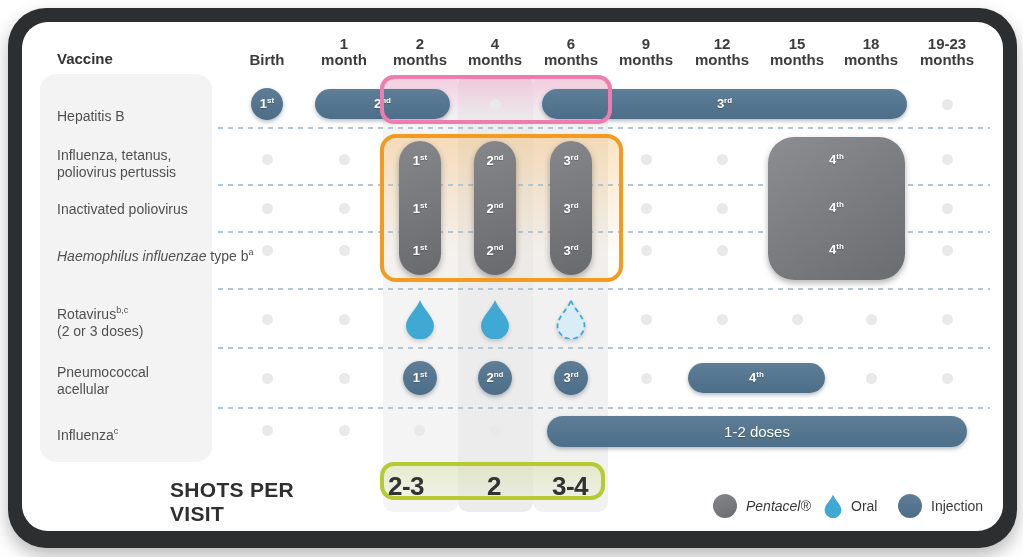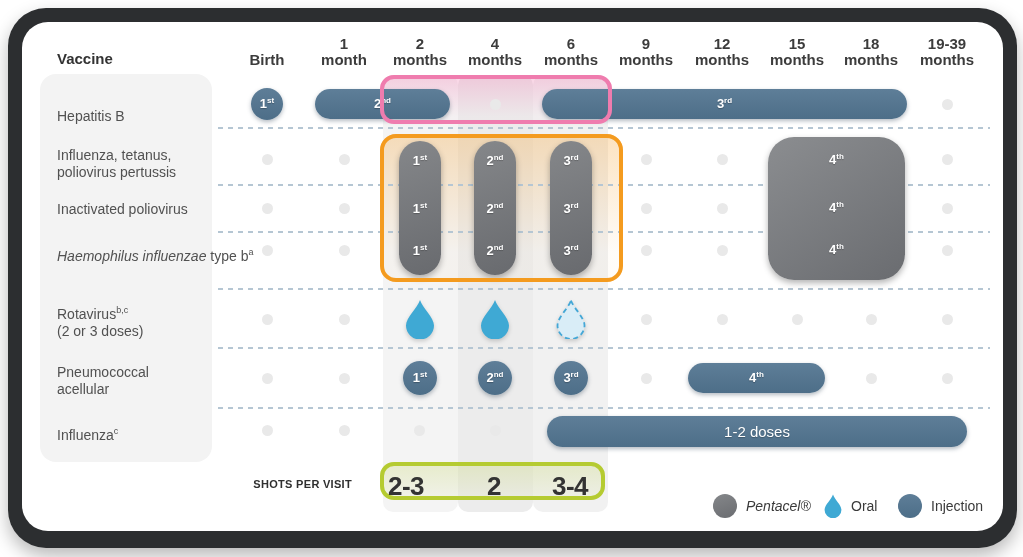--- a/index.html
+++ b/index.html
@@ -63,21 +63,21 @@
   .hfill { position:absolute; z-index:2; }
   .hstroke { position:absolute; z-index:6; background:transparent; }
   .pink-f   { left:380px; top:75px;  width:232px; height:49px;  border-radius:14px; background:linear-gradient(180deg, rgba(242,140,186,.38), rgba(242,140,186,.04) 85%); }
   .pink-s   { left:380px; top:75px;  width:232px; height:49px;  border-radius:14px; border:4px solid #ef7cae; }
   .orange-f { left:380px; top:134px; width:243px; height:148px; border-radius:16px; background:linear-gradient(180deg, rgba(245,166,60,.32), rgba(245,166,60,.03) 80%); }
   .orange-s { left:380px; top:134px; width:243px; height:148px; border-radius:16px; border:4px solid #f49b1f; }
   .green-f  { left:380px; top:462px; width:225px; height:38px;  border-radius:14px; background:linear-gradient(180deg, rgba(181,203,49,.22), rgba(181,203,49,.05)); }
   .green-s  { left:380px; top:462px; width:225px; height:38px;  border-radius:14px; border:4px solid #b5cb31; }
 
   
-  .shots-label { position:absolute; left:170px; width:182px; top:478px; text-align:right; font-size:11px; font-weight:bold; letter-spacing:.3px; color:#2f2f2f; z-index:4; }
+  .shots-label { position:absolute; left:170px; width:182px; top:478px; text-align:left; font-size:21px; font-weight:bold; letter-spacing:.3px; color:#2f2f2f; z-index:4; }
   .shotnum { position:absolute; top:471px; width:76px; text-align:center; font-size:26px; font-weight:bold; color:#333; z-index:7; letter-spacing:-0.5px; }
 
   .legend-item { position:absolute; display:flex; align-items:center; gap:9px; font-size:14px; color:#3a3a3a; z-index:4;margin-top:19px; }
   .legend-circle { width:24px; height:24px; border-radius:50%; flex:0 0 auto; }
   .legend-circle.grey { background:linear-gradient(160deg,#85878a,#6a6c70); }
   .legend-circle.blue { background:linear-gradient(180deg,#5e7e98,#4d6e88); }
   .legend-item .it { font-style:italic; }
 </style>
 </head>
 <body>
@@ -136,21 +136,21 @@
       </div>
     <div class="colhead" style="left:759px">
         <span>15</span>
         <span>months</span>
       </div>
     <div class="colhead" style="left:833px">
         <span>18</span>
         <span>months</span>
       </div>
     <div class="colhead" style="left:909px">
-        <span>19-39</span>
+        <span>19-23</span>
         <span>months</span>
       </div>
 
     <div class="rowlab" style="top:108px"><span>Hepatitis B</span></div>
     <div class="rowlab" style="top:147px"><span>Influenza, tetanus,</span><br><span>poliovirus pertussis</span></div>
     <div class="rowlab" style="top:201px"><span>Inactivated poliovirus</span></div>
     <div class="rowlab" style="top:244px"><i>Haemophilus influenzae</i><span> type b</span><sup>a</sup></div>
     <div class="rowlab" style="top:302px"><span>Rotavirus</span><sup>b,c</sup><br><span>(2 or 3 doses)</span></div>
     <div class="rowlab" style="top:364px"><span>Pneumococcal</span><br><span>acellular</span></div>
     <div class="rowlab" style="top:423px"><span>Influenza</span><sup>c</sup></div>

